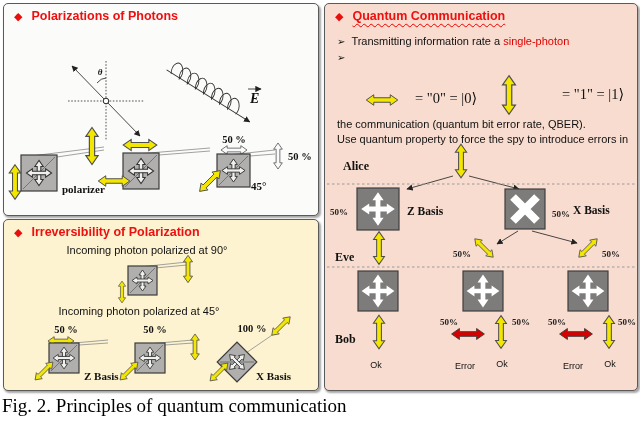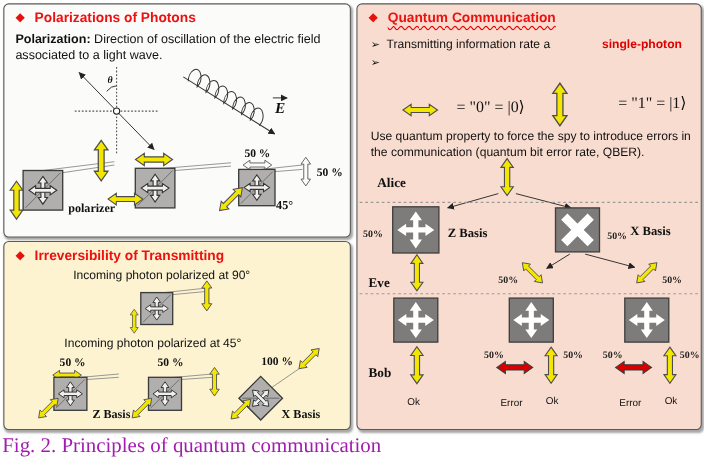--- a/index.html
+++ b/index.html
@@ -14,29 +14,29 @@
   .pdiamond{color:#e8100c;font-size:11px;line-height:1;}
   .ptitle{color:#ee0f0f;font-weight:bold;font-size:12.5px;}
   .ptitle.wavy{text-decoration:underline wavy #e00 1px;text-underline-offset:3px;text-align:center;}
   .deftext{position:absolute;left:10px;top:25px;width:300px;font-size:11.4px;
            line-height:15px;color:#111;}
   .deftext b{font-weight:bold;}
   .bullets{position:absolute;left:12px;top:30px;width:296px;font-size:11px;
            line-height:15.5px;color:#111;}
   .bullets .bl{display:flex;gap:6px;}
   .bglyph{font-size:10px;line-height:15.5px;}
-  .redem{color:#e00000;font-weight:bold;margin-left:44px;}
+  .redem{color:#e00000;font-weight:normal;}
   .eq{position:absolute;font-family:"Liberation Serif","DejaVu Sans",serif;
       font-size:14.5px;color:#111;}
   .eq0{left:90px;top:86px;}
   .eq1{left:237px;top:82px;}
   .qber{position:absolute;left:12px;top:113px;width:296px;font-size:11px;
         line-height:15px;color:#111;}
   .caption{position:absolute;left:2px;top:395px;font-family:"Liberation Serif",serif;
-           font-size:19px;color:#a21caf;}
+           font-size:19px;color:#000000;}
   svg.lay{position:absolute;left:0;top:0;}
   
   .ay{fill:#f3e600;stroke:#4d4d4d;stroke-width:1.3;}
   .aw{fill:#fbfbfb;stroke:#555;stroke-width:1.3;}
   .ar{fill:#d60000;stroke:#3d3d3d;stroke-width:1.2;}
   .qi{fill:#f0f0ee;stroke:#333;stroke-width:1.7;}
   .pw{fill:#ffffff;}
   .boxl{fill:#b0afad;stroke:#3b3b3b;stroke-width:1.2;}
   .boxd{fill:#7d7c7a;stroke:#3f3f3f;stroke-width:1.2;}
   .beam{stroke:#8a8a8a;stroke-width:.8;fill:none;}
@@ -51,23 +51,20 @@
 </head>
 <body>
 
 <div class="fig">
 
   <div class="panel panel-pol">
     <div class="phead">
       <span class="pdiamond">◆</span>
       <span class="ptitle">Polarizations of Photons</span>
     </div>
-    <div class="deftext">
-      <b>Polarization:</b><span> Direction of oscillation of the electric field associated to a light wave.</span>
-    </div>
 
     <svg class="lay" width="314" height="211" viewBox="0 0 314 211">
       <defs>
         <g id="dbl">
             <polygon points="0,-21 7,-11 3,-11 3,11 7,11 0,21 -7,11 -3,11 -3,-11 -7,-11"></polygon>
           </g>
         <marker id="mA" viewBox="0 0 10 10" refX="9" refY="5" markerWidth="7" markerHeight="7" orient="auto-start-reverse">
           <path d="M0,0L10,5L0,10z" fill="#222"></path>
         </marker>
       </defs>
@@ -133,21 +130,21 @@
         <text class="tser" x="284" y="156" font-size="10.5">50 %</text>
         <use href="#dbl" class="ay" transform="translate(206,177) rotate(45) scale(0.7)"></use>
         <text class="tser" x="247" y="186" font-size="11" font-weight="normal">45°</text>
       </g>
     </svg>
   </div>
 
   <div class="panel panel-irr">
     <div class="phead">
       <span class="pdiamond">◆</span>
-      <span class="ptitle">Irreversibility of Transmitting</span>
+      <span class="ptitle">Irreversibility of Polarization</span>
     </div>
 
     <svg class="lay" width="314" height="170" viewBox="0 0 314 170">
       <text class="tsans" x="143" y="34" font-size="11" text-anchor="middle">Incoming photon polarized at 90°</text>
 
       <g>
         <line class="beam" x1="126" y1="48" x2="183" y2="42"></line>
         <line class="beam" x1="151" y1="48" x2="183" y2="45"></line>
         <rect class="boxl" x="124" y="46" width="29" height="29"></rect>
         <line class="idiag" x1="126" y1="73" x2="151" y2="48"></line>
@@ -221,22 +218,22 @@
       </div>
       <div class="bl">
         <span class="bglyph">➢</span>
       </div>
     </div>
 
     <div class="eq eq0">= "0" = |0⟩</div>
     <div class="eq eq1">= "1" = |1⟩</div>
 
     <div class="qber">
+      <div>the communication (quantum bit error rate, QBER).</div>
       <div>Use quantum property to force the spy to introduce errors in</div>
-      <div>the communication (quantum bit error rate, QBER).</div>
     </div>
 
     <svg class="lay" width="312" height="386" viewBox="0 0 312 386">
       <defs>
         <marker id="mC" viewBox="0 0 10 10" refX="9" refY="5" markerWidth="7" markerHeight="7" orient="auto-start-reverse">
           <path d="M0,0L10,5L0,10z" fill="#222"></path>
         </marker>
       </defs>
 
       <use href="#dbl" class="ay" transform="translate(57,96) rotate(90) scale(0.75)"></use>

